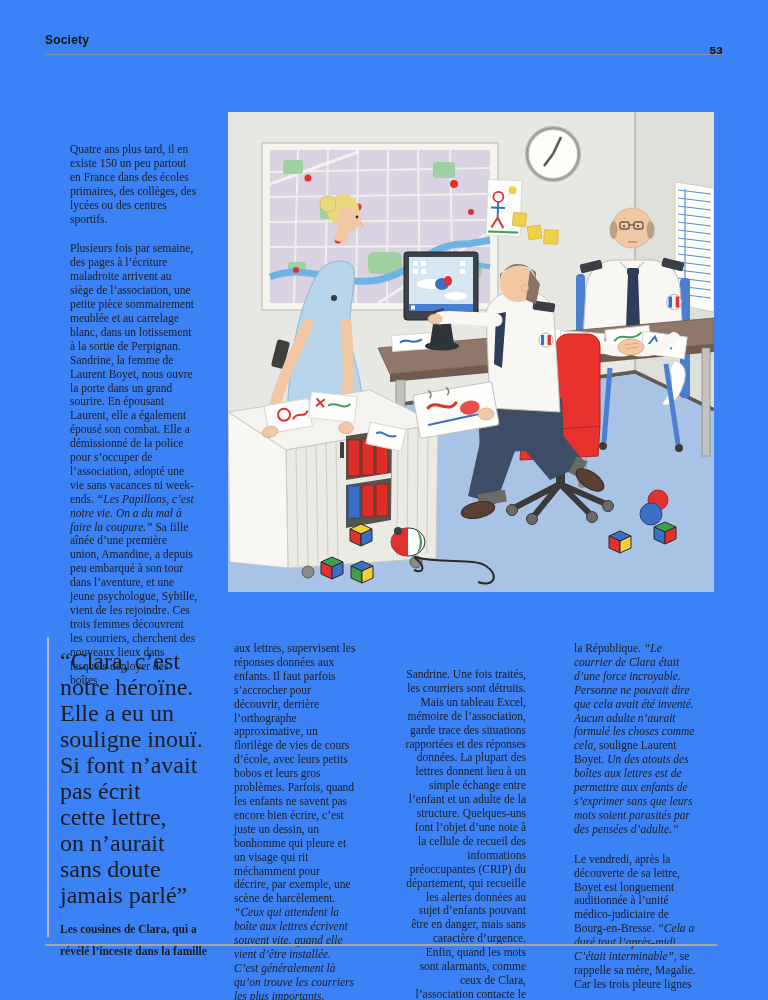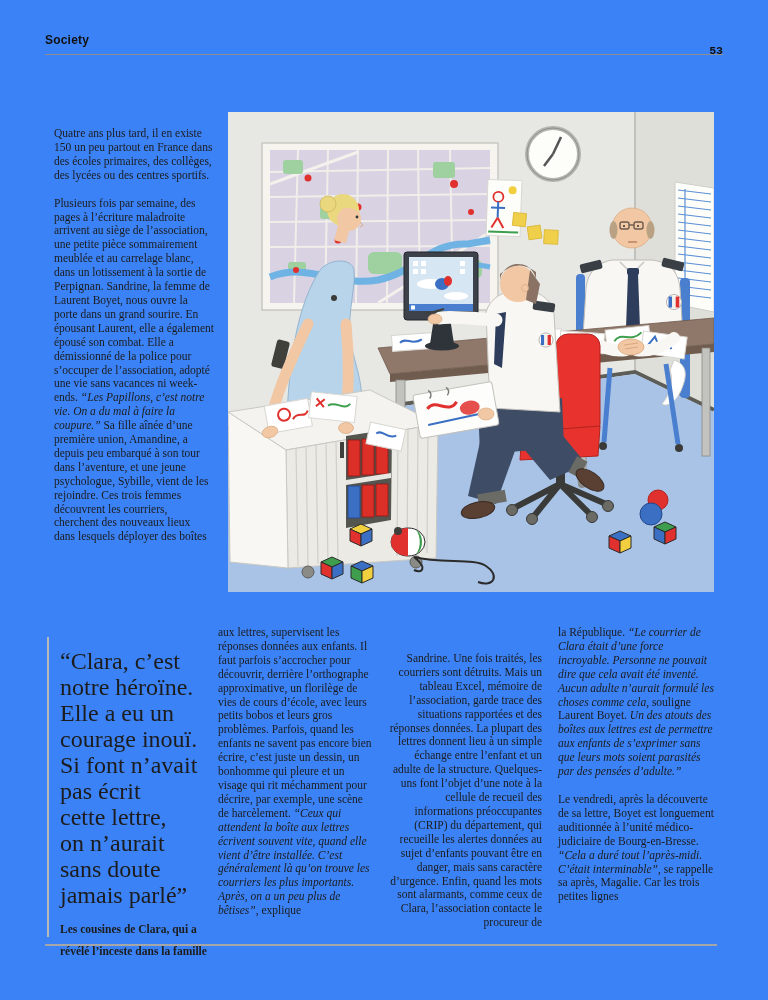--- a/index.html
+++ b/index.html
@@ -5,21 +5,21 @@
   html,body{margin:0;padding:0;background:#fff;}
   .page{position:relative;width:768px;height:1000px;margin:0 auto;background:#3b82f6;
         font-family:"Liberation Serif",serif;color:#1c1c1c;overflow:hidden;}
   .masthead{position:absolute;left:45px;top:33px;font-family:"Liberation Sans",sans-serif;
         font-weight:bold;font-size:12px;letter-spacing:.2px;color:#111;}
   .pagenum{position:absolute;right:45px;top:44px;font-family:Liberation Mono, monospace;
         font-weight:bold;font-size:11.5px;color:#111;}
   .header-rule{position:absolute;left:45px;right:45px;top:54px;height:1px;background:#8f8f8f;}
   .bottom-rule{position:absolute;left:45px;top:944px;width:672px;height:2px;background:#a6a6a6;}
   .textcol{position:absolute;font-size:11.5px;line-height:13.9px;}
-  .textcol p{margin:0;}
+  .textcol p{margin:16px;}
   .textcol p+p{margin-top:14px;}
   .it{font-style:italic;}
   .col1{left:54px;top:127px;width:160px;}
   .col2{left:218px;top:626px;width:154px;}
   .col3{left:388px;top:652px;width:154px;text-align:right;}
   .col4{left:558px;top:626px;width:158px;}
   .quote-bar{position:absolute;left:47px;top:637px;width:2px;height:300px;background:#b9b9b9;}
   .pullquote{position:absolute;left:60px;top:648px;width:170px;}
   .pullquote .qline{font-size:24px;line-height:26px;}
   .pullquote .attr{margin-top:10px;font-weight:bold;font-size:11.5px;line-height:22px;width:152px;}
@@ -372,36 +372,36 @@
       <circle cx="423" cy="402" r="11" fill="#3a6fc4" stroke="#24488a"></circle>
     </g>
   </svg>
 
   <div class="quote-bar"></div>
   <div class="pullquote">
     <div>
         <div class="qline">“Clara, c’est</div>
         <div class="qline">notre héroïne.</div>
         <div class="qline">Elle a eu un</div>
-        <div class="qline">courage inouï.</div>
+        <div class="qline">souligne inouï.</div>
         <div class="qline">Si font n’avait</div>
         <div class="qline">pas écrit</div>
         <div class="qline">cette lettre,</div>
         <div class="qline">on n’aurait</div>
         <div class="qline">sans doute</div>
         <div class="qline">jamais parlé”</div>
       </div>
     <div class="attr">Les cousines de Clara, qui a révélé l’inceste dans la famille</div>
   </div>
 
   <div class="textcol col2">
       <p><span>aux lettres, supervisent les réponses données aux enfants. Il faut parfois s’accrocher pour découvrir, derrière l’orthographe approximative, un florilège de vies de cours d’école, avec leurs petits bobos et leurs gros problèmes. Parfois, quand les enfants ne savent pas encore bien écrire, c’est juste un dessin, un bonhomme qui pleure et un visage qui rit méchamment pour décrire, par exemple, une scène de harcèlement. </span><span class="it">“Ceux qui attendent la boîte aux lettres écrivent souvent vite, quand elle vient d’être installée. C’est généralement là qu’on trouve les courriers les plus importants. Après, on a un peu plus de bêtises”</span><span>, explique</span></p>
     </div>
   <div class="textcol col3">
       <p><span>Sandrine. Une fois traités, les courriers sont détruits. Mais un tableau Excel, mémoire de l’association, garde trace des situations rapportées et des réponses données. La plupart des lettres donnent lieu à un simple échange entre l’enfant et un adulte de la structure. Quelques-uns font l’objet d’une note à la cellule de recueil des informations préoccupantes (CRIP) du département, qui recueille les alertes données au sujet d’enfants pouvant être en danger, mais sans caractère d’urgence. Enfin, quand les mots sont alarmants, comme ceux de Clara, l’association contacte le procureur de</span></p>
     </div>
   <div class="textcol col4">
       <p><span>la République. </span><span class="it">“Le courrier de Clara était d’une force incroyable. Personne ne pouvait dire que cela avait été inventé. Aucun adulte n’aurait formulé les choses comme cela</span><span>, souligne Laurent Boyet. </span><span class="it">Un des atouts des boîtes aux lettres est de permettre aux enfants de s’exprimer sans que leurs mots soient parasités par des pensées d’adulte.”</span></p>
-      <p><span>Le vendredi, après la découverte de sa lettre, Boyet est longuement auditionnée à l’unité médico-judiciaire de Bourg-en-Bresse. </span><span class="it">“Cela a duré tout l’après-midi. C’était interminable”</span><span>, se rappelle sa après, Magalie. Car les trois petites lignes</span></p>
+      <p><span>Le vendredi, après la découverte de sa lettre, Boyet est longuement auditionnée à l’unité médico-judiciaire de Bourg-en-Bresse. </span><span class="it">“Cela a duré tout l’après-midi. C’était interminable”</span><span>, se rappelle sa mère, Magalie. Car les trois pleure lignes</span></p>
     </div>
 
   <div class="bottom-rule"></div>
 </div>
 
 </body></html>

